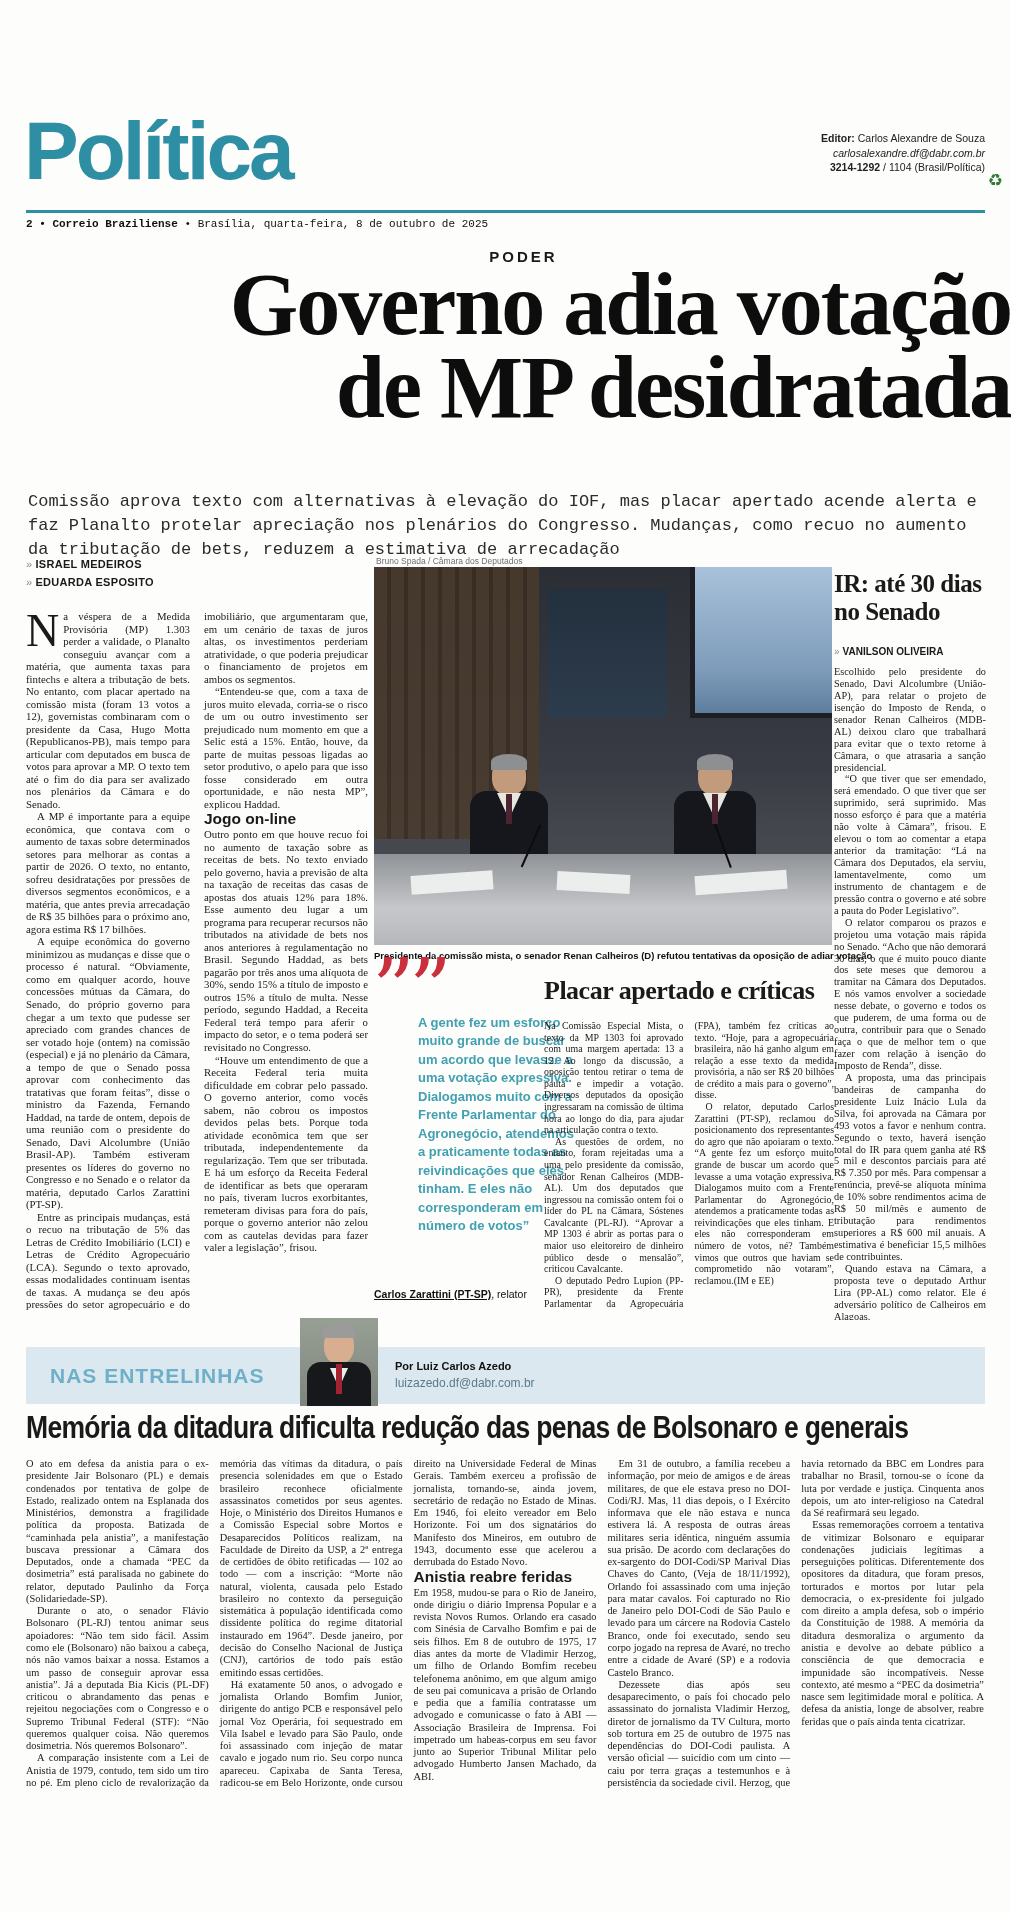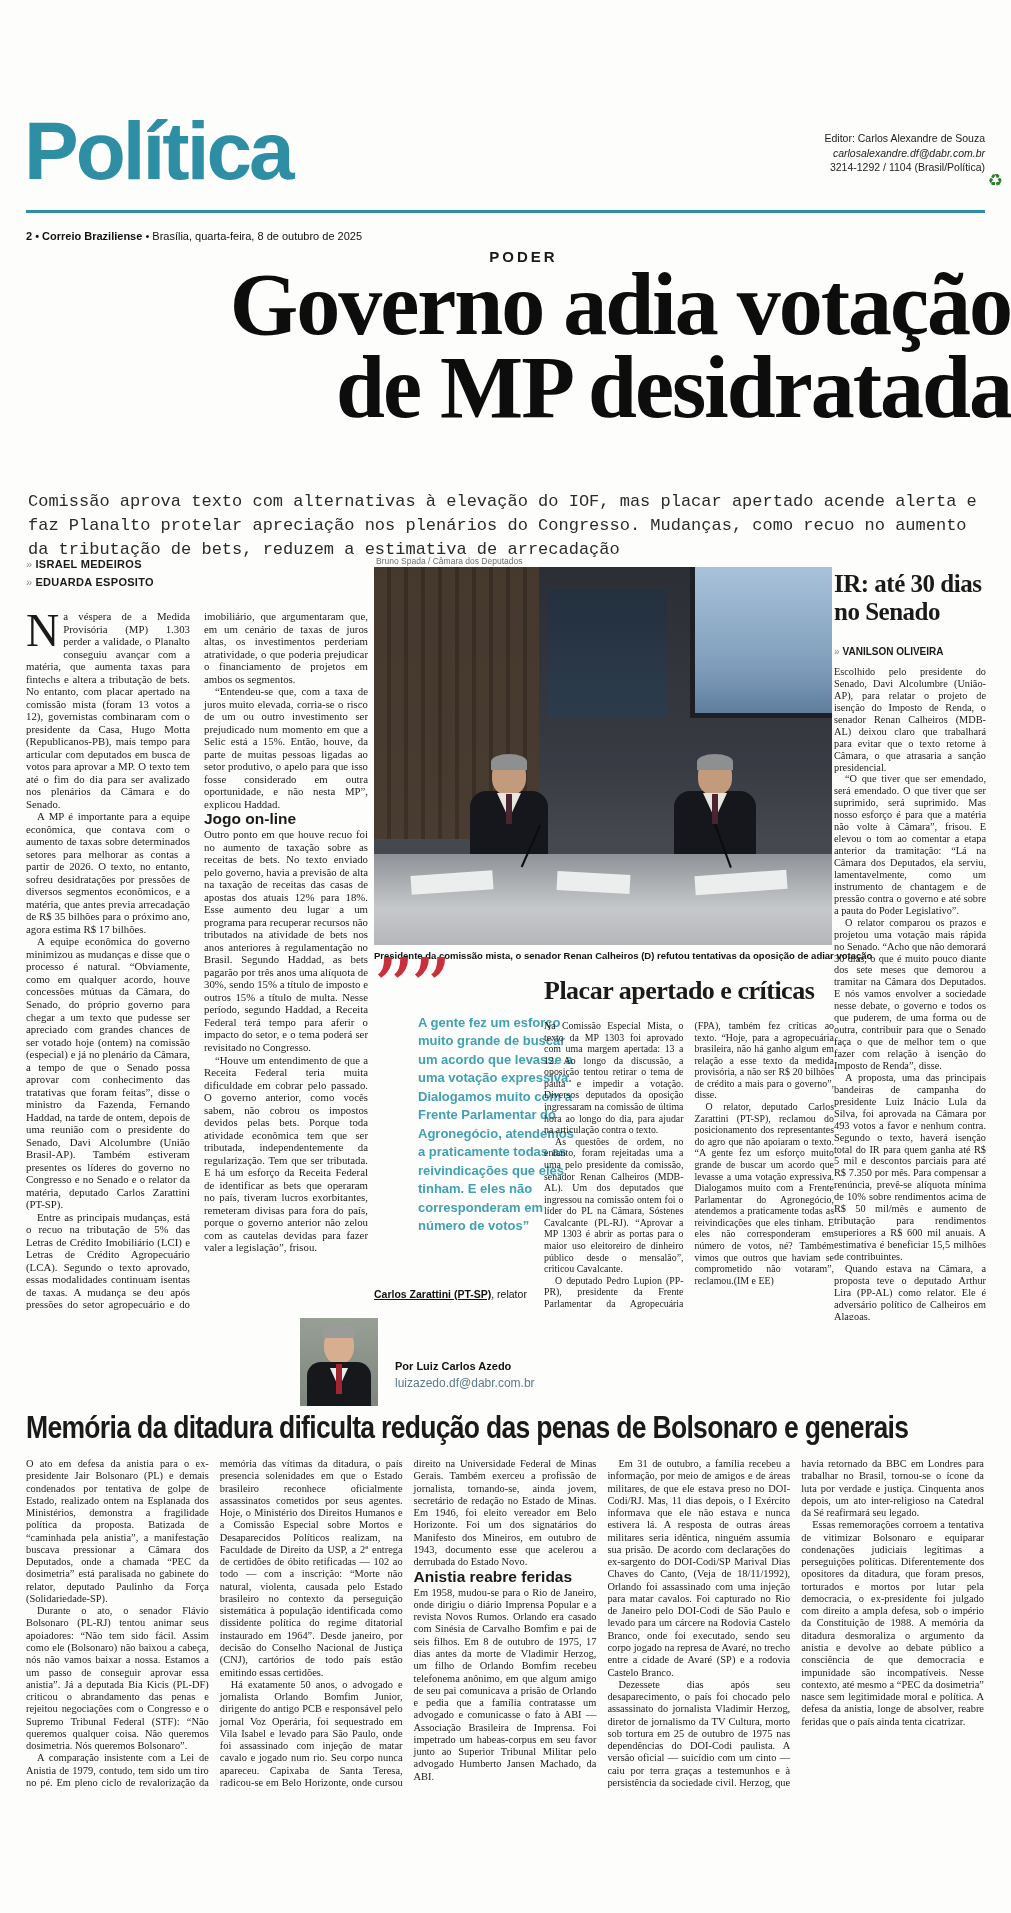--- a/index.html
+++ b/index.html
@@ -12,27 +12,27 @@
   
   .logo {
     position:absolute; left:24px; top:110px;
     font-family:"Liberation Sans", sans-serif; font-weight:bold;
     font-size:82px; letter-spacing:-3px; line-height:1; color:#2e8ea3;text-align:center;
   }
   .editor-block {
     position:absolute; right:26px; top:131px; text-align:right;
     font-family:"Liberation Sans", sans-serif; font-size:10.5px; line-height:1.4; color:#222;
   }
-  .editor-block .b { font-weight:normal;margin-left:21px; }
+  .editor-block .b { font-weight:bold;margin-left:21px; }
   .editor-block .em { font-style:italic; }
   .eco-icon { position:absolute; right:8px; top:172px; font-size:17px; color:#2e7d32; line-height:1; }
   .head-rule { position:absolute; left:26px; right:26px; top:210px; height:3px; background:#2e8ea3; }
   .folio {
     position:absolute; left:26px; top:218px;
-    font-family:Liberation Sans, sans-serif; font-size:11px; color:#111;margin-top:12px;
+    font-family:Liberation Mono, monospace; font-size:11px; color:#111;
   }
   .folio .b { font-weight:bold; }
   
   .kicker {
     position:absolute; left:0; right:0; top:248px; text-align:center;
     font-family:"Liberation Sans", sans-serif; font-weight:bold; font-size:15px; letter-spacing:3px;padding-left:36px;
   }
   .headline {
     position:absolute; left:0; right:0; top:264px; text-align:right;
     font-weight:bold; font-size:88px; line-height:.94; letter-spacing:-2px; color:#0d0d0d;
@@ -220,20 +220,23 @@
   <div class="ir-title">IR: até 30 dias no Senado</div>
   <div class="ir-byline"><span class="chev">»</span><span>VANILSON OLIVEIRA</span></div>
   <div class="ir-text bodytext">
     <p class="first">Escolhido pelo presidente do Senado, Davi Alcolumbre (União-AP), para relatar o projeto de isenção do Imposto de Renda, o senador Renan Calheiros (MDB-AL) deixou claro que trabalhará para evitar que o texto retorne à Câmara, o que atrasaria a sanção presidencial.</p>
     <p>“O que tiver que ser emendado, será emendado. O que tiver que ser suprimido, será suprimido. Mas nosso esforço é para que a matéria não volte à Câmara”, frisou. E elevou o tom ao comentar a etapa anterior da tramitação: “Lá na Câmara dos Deputados, ela serviu, lamentavelmente, como um instrumento de chantagem e de pressão contra o governo e até sobre a pauta do Poder Legislativo”.</p>
     <p>O relator comparou os prazos e projetou uma votação mais rápida no Senado. “Acho que não demorará 30 dias, o que é muito pouco diante dos sete meses que demorou a tramitar na Câmara dos Deputados. E nós vamos envolver a sociedade nesse debate, o governo e todos os que puderem, de uma forma ou de outra, contribuir para que o Senado faça o que de melhor tem o que fazer com relação à isenção do Imposto de Renda”, disse.</p>
     <p>A proposta, uma das principais bandeiras de campanha do presidente Luiz Inácio Lula da Silva, foi aprovada na Câmara por 493 votos a favor e nenhum contra. Segundo o texto, haverá isenção total do IR para quem ganha até R$ 5 mil e descontos parciais para até R$ 7.350 por mês. Para compensar a renúncia, prevê-se alíquota mínima de 10% sobre rendimentos acima de R$ 50 mil/mês e aumento de tributação para rendimentos superiores a R$ 600 mil anuais. A estimativa é beneficiar 15,5 milhões de contribuintes.</p>
     <p>Quando estava na Câmara, a proposta teve o deputado Arthur Lira (PP-AL) como relator. Ele é adversário político de Calheiros em Alagoas.</p>
   </div>
 
+  <div class="band">
+    <div class="band-title">NAS ENTRELINHAS</div>
+  </div>
   <div class="azedo">
     <div class="az-head"></div>
       <div class="az-hair"></div>
       <div class="az-suit"></div>
       <div class="az-shirt"></div>
       <div class="az-tie"></div>
   </div>
   <div class="por-label">Por Luiz Carlos Azedo</div>
   <div class="por-mail">luizazedo.df@dabr.com.br</div>
   <div class="memoria-headline">

